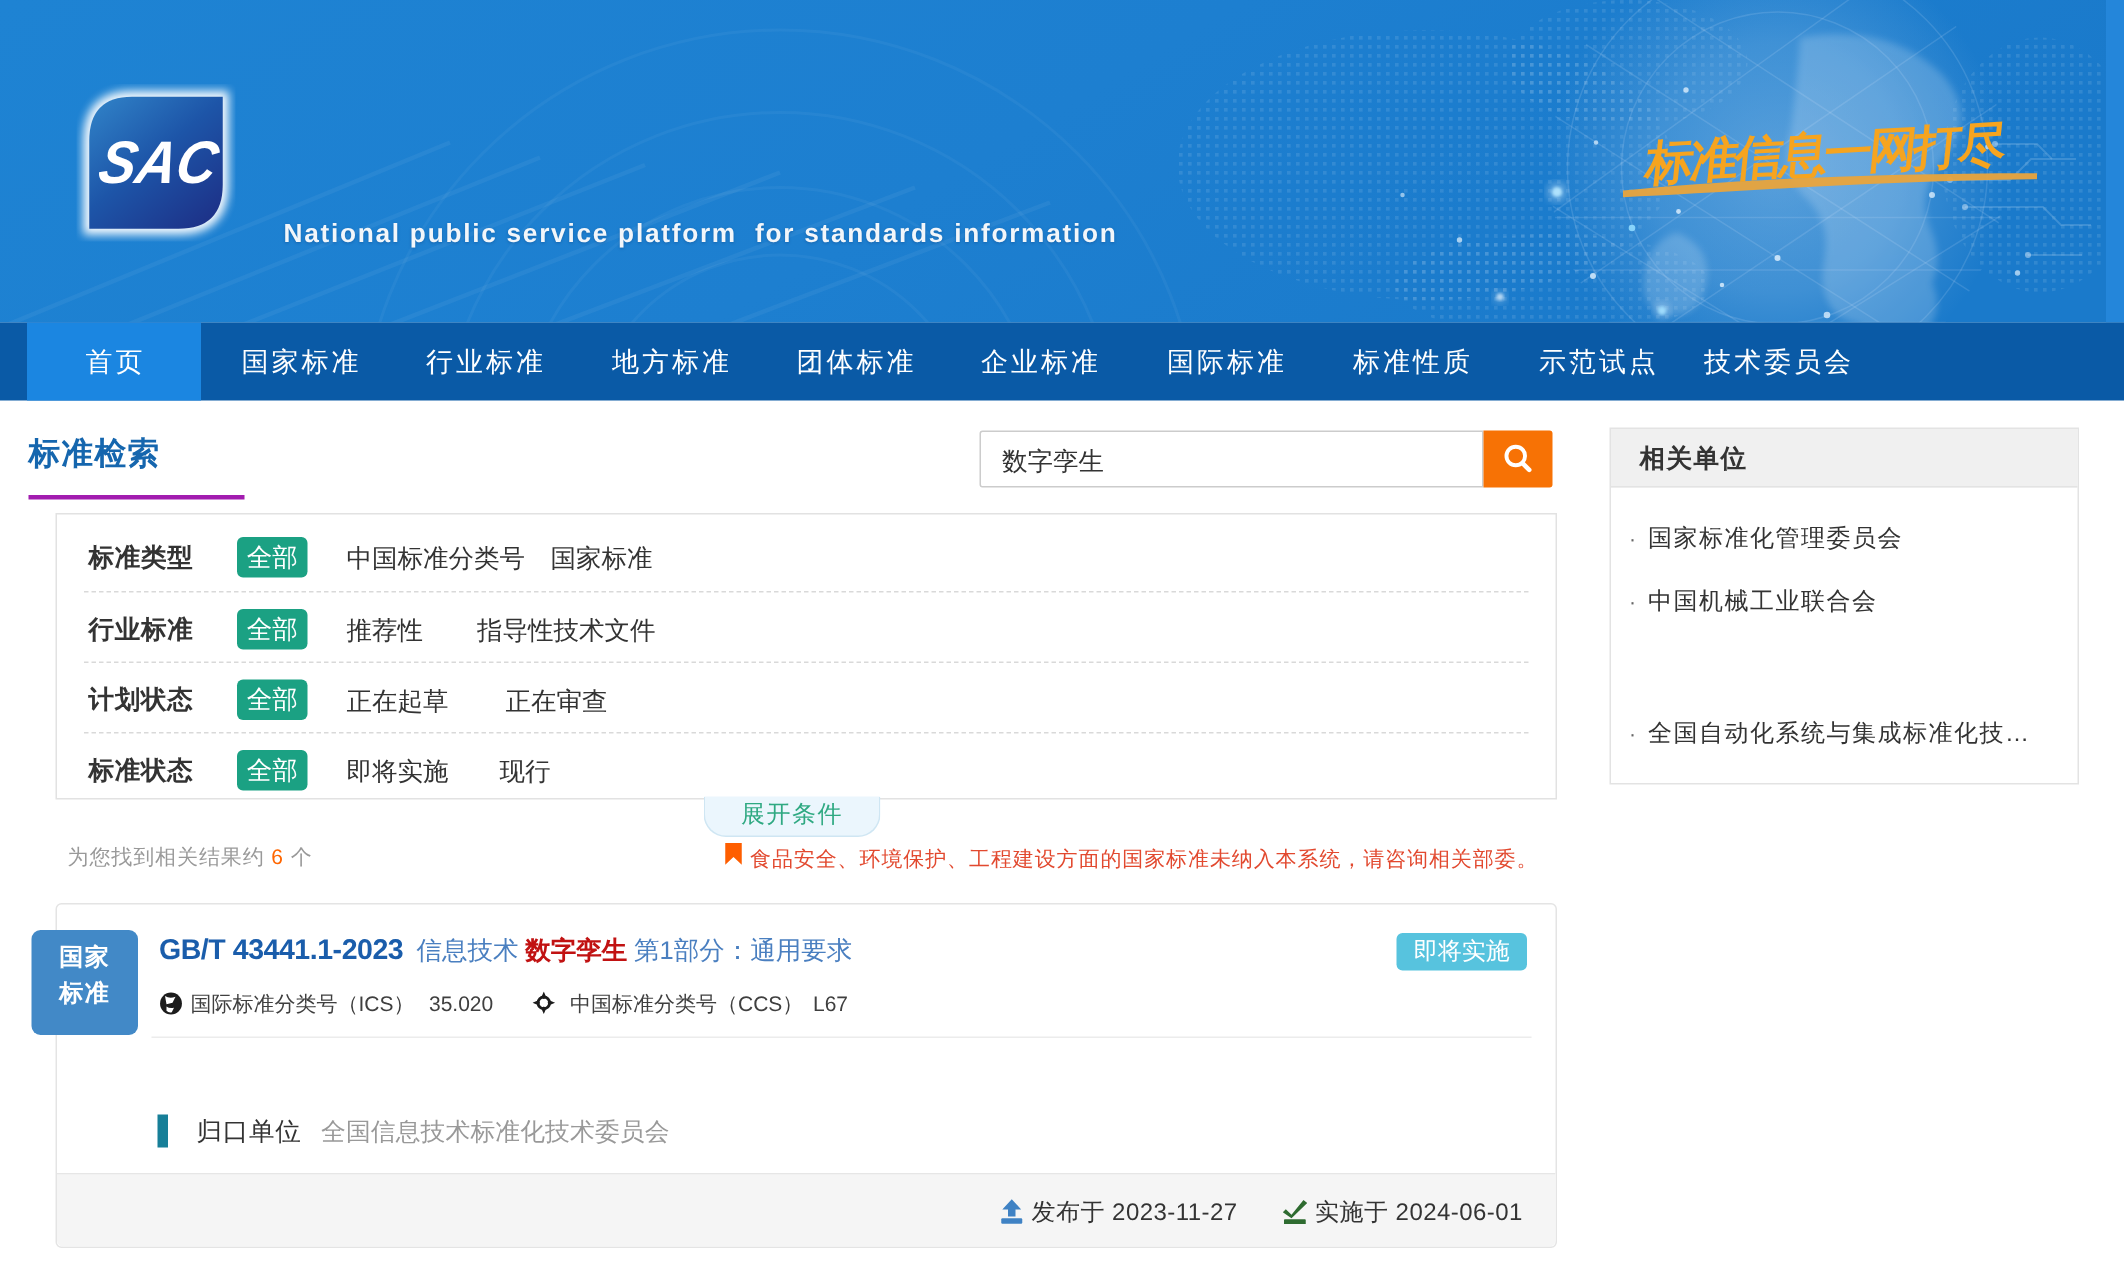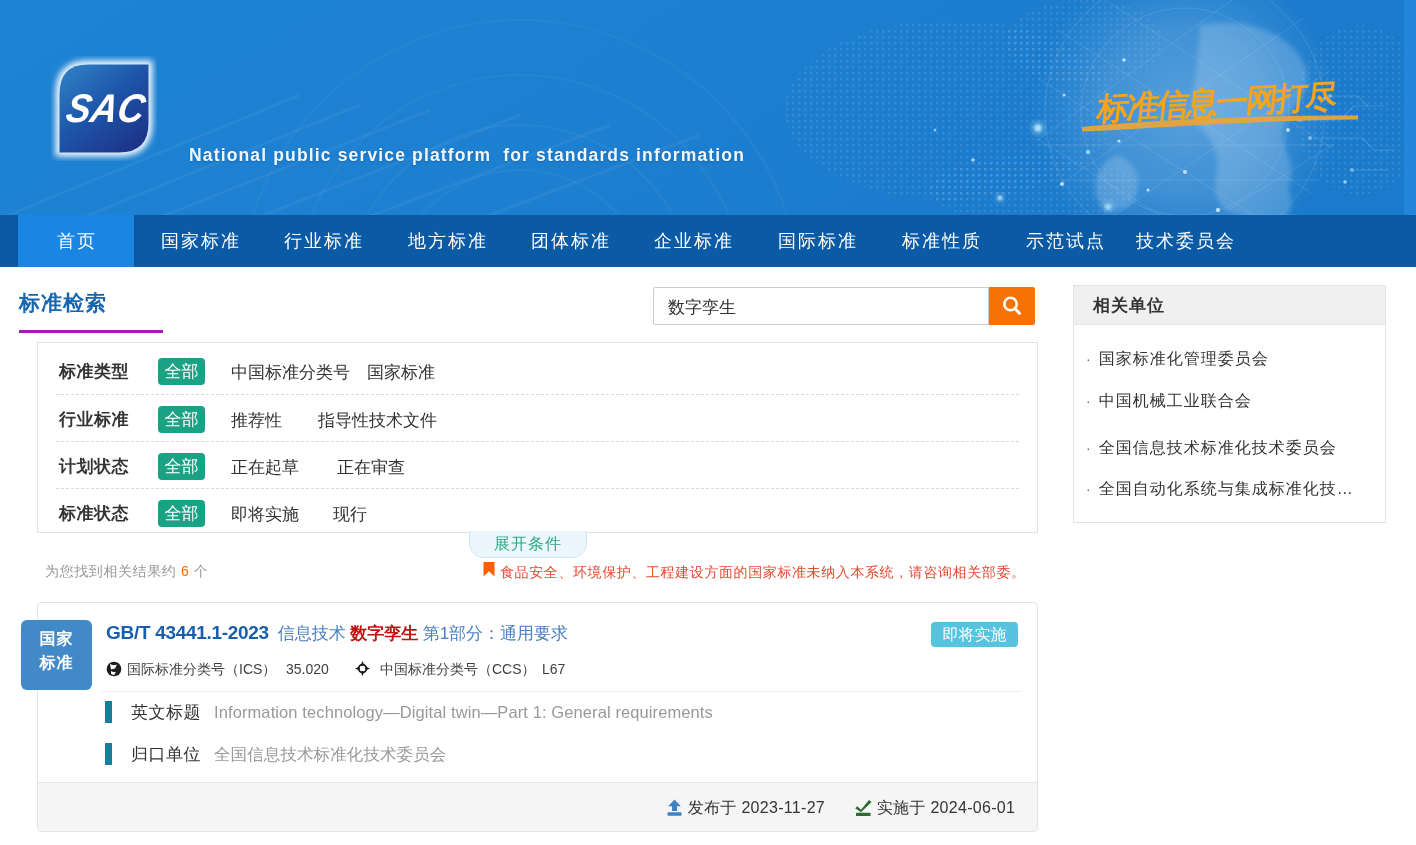--- a/index.html
+++ b/index.html
@@ -219,21 +219,20 @@
   <svg width="46" height="38" viewBox="0 0 46 38">
     <circle cx="21.5" cy="17" r="6.2" fill="none" stroke="#fff" stroke-width="2.6"></circle>
     <line x1="26" y1="21.8" x2="30.5" y2="26.3" stroke="#fff" stroke-width="3" stroke-linecap="round"></line>
   </svg>
 </div>
 
 <div id="side">
   <div class="hd">相关单位</div>
   <div class="it" style="top:63px"><i>·</i>国家标准化管理委员会</div>
   <div class="it" style="top:105px"><i>·</i>中国机械工业联合会</div>
-  <div class="it" style="top:152px"><i>·</i>全国信息技术标准化技术委员会</div>
   <div class="it" style="top:193px"><i>·</i>全国自动化系统与集成标准化技…</div>
 </div>
 
 <div id="filter">
   <div class="row r1" style="top:0">
     <span class="lab">标准类型</span>
       <span class="all">全部</span>
     <span class="op" style="left:175px">中国标准分类号</span>
     <span class="op" style="left:311px">国家标准</span>
   </div>
@@ -283,21 +282,20 @@
     <span style="left:21px">国际标准分类号（ICS）</span>
     <span style="left:180px">35.020</span>
     <span style="left:249px"><svg width="16" height="16" viewBox="0 0 17 17" style="vertical-align:-3px">
       <circle cx="8" cy="8" r="4.1" fill="none" stroke="#1c1c1c" stroke-width="2"></circle>
           <path d="M8 0 L9.8 4.2 L8 5.3 L6.2 4.2 Z M16 8 L11.8 9.8 L10.7 8 L11.8 6.2 Z M8 16 L6.2 11.8 L8 10.7 L9.8 11.8 Z M0 8 L4.2 6.2 L5.3 8 L4.2 9.8 Z" fill="#1c1c1c"></path>
     </svg></span>
     <span style="left:274px">中国标准分类号（CCS）</span>
     <span style="left:436px">L67</span>
   </div>
   <div id="cardSep"></div>
-  <div class="crow" style="top:98px"><span class="bar"></span><span class="lb">英文标题</span><span class="vl">Information technology—Digital twin—Part 1: General requirements</span></div>
   <div class="crow" style="top:140px"><span class="bar"></span><span class="lb">归口单位</span><span class="vl">全国信息技术标准化技术委员会</span></div>
   <div id="cfoot">
     <span class="t" style="left:628px"><svg width="17" height="17" viewBox="0 0 17 17" style="vertical-align:-3px">
       <path d="M8.5 0.5 L14.8 7.3 H11 V12 H6 V7.3 H2.2 Z" fill="#3f82c4"></path>
       <rect x="1.5" y="13.2" width="14" height="3.6" rx="0.8" fill="#3f82c4"></rect>
     </svg> 发布于 2023-11-27</span>
     <span class="t" style="left:816px"><svg width="18" height="17" viewBox="0 0 18 17" style="vertical-align:-3px">
       <path d="M3.2 7.2 L7 10.8 L15 1 L17.5 3 L7 13.2 L1.2 9.2 Z" fill="#2e6b30"></path>
       <rect x="2" y="13.8" width="14.5" height="3.8" rx="0.6" fill="#2e6b30"></rect>
     </svg> 实施于 2024-06-01</span>

